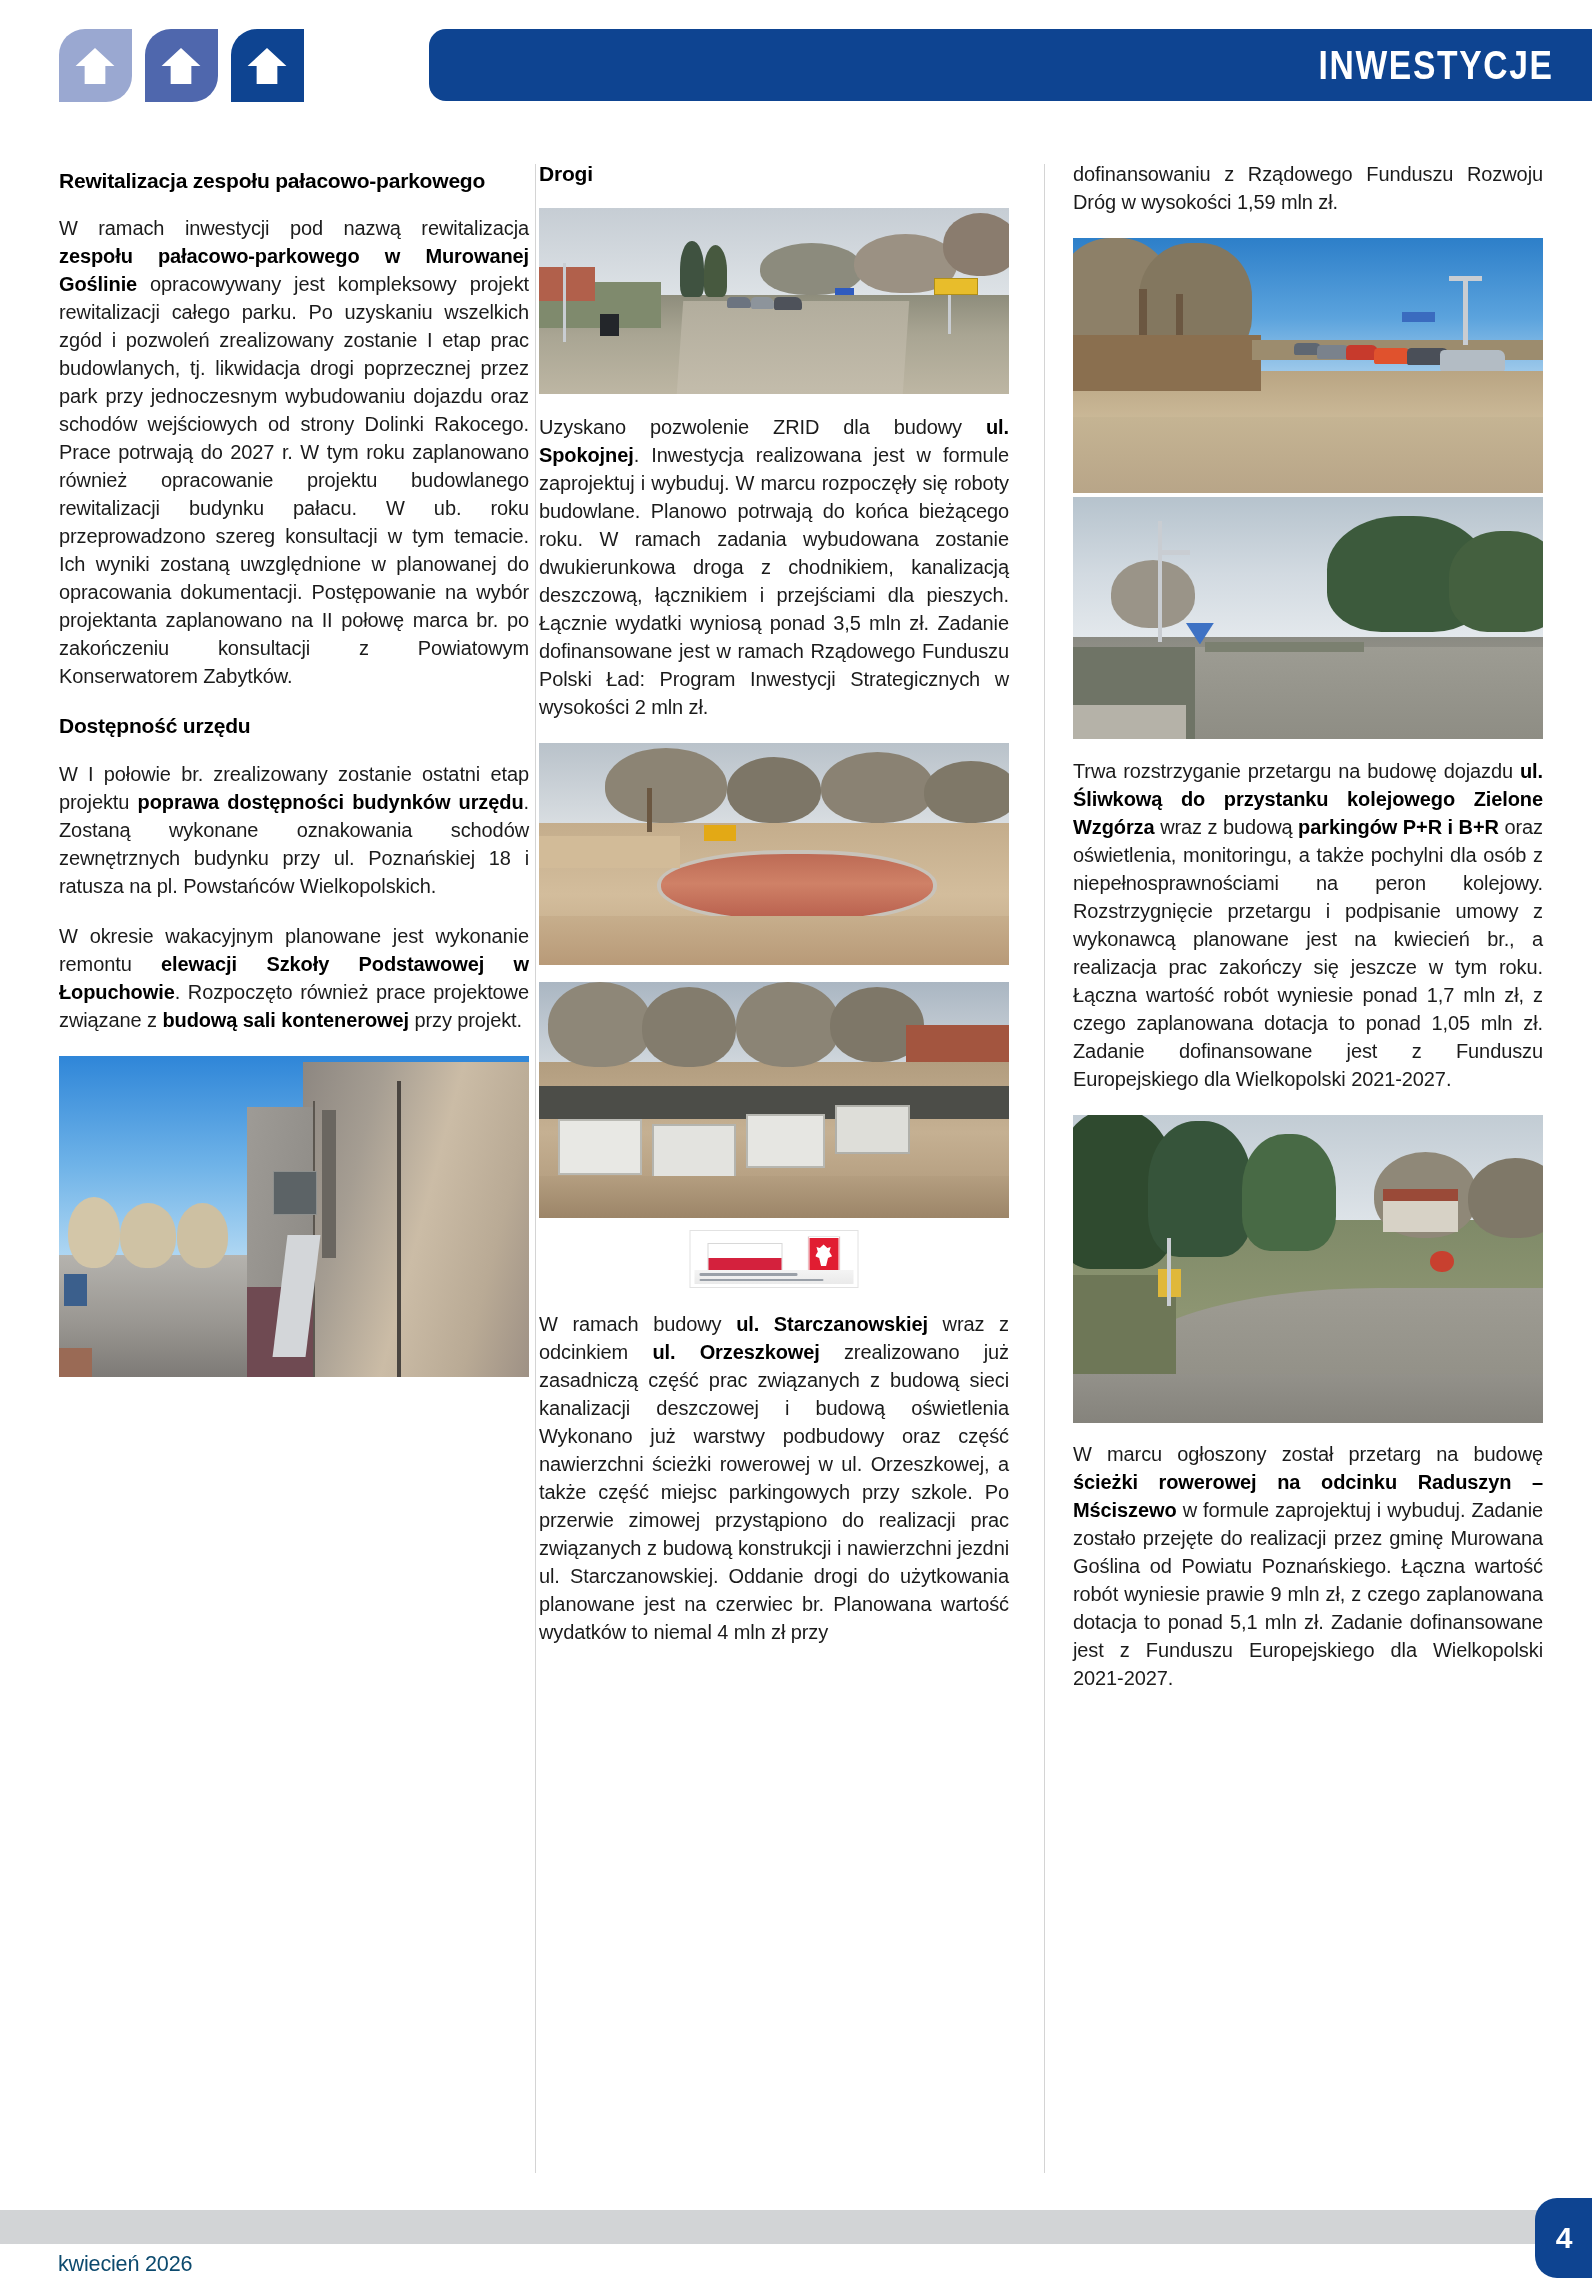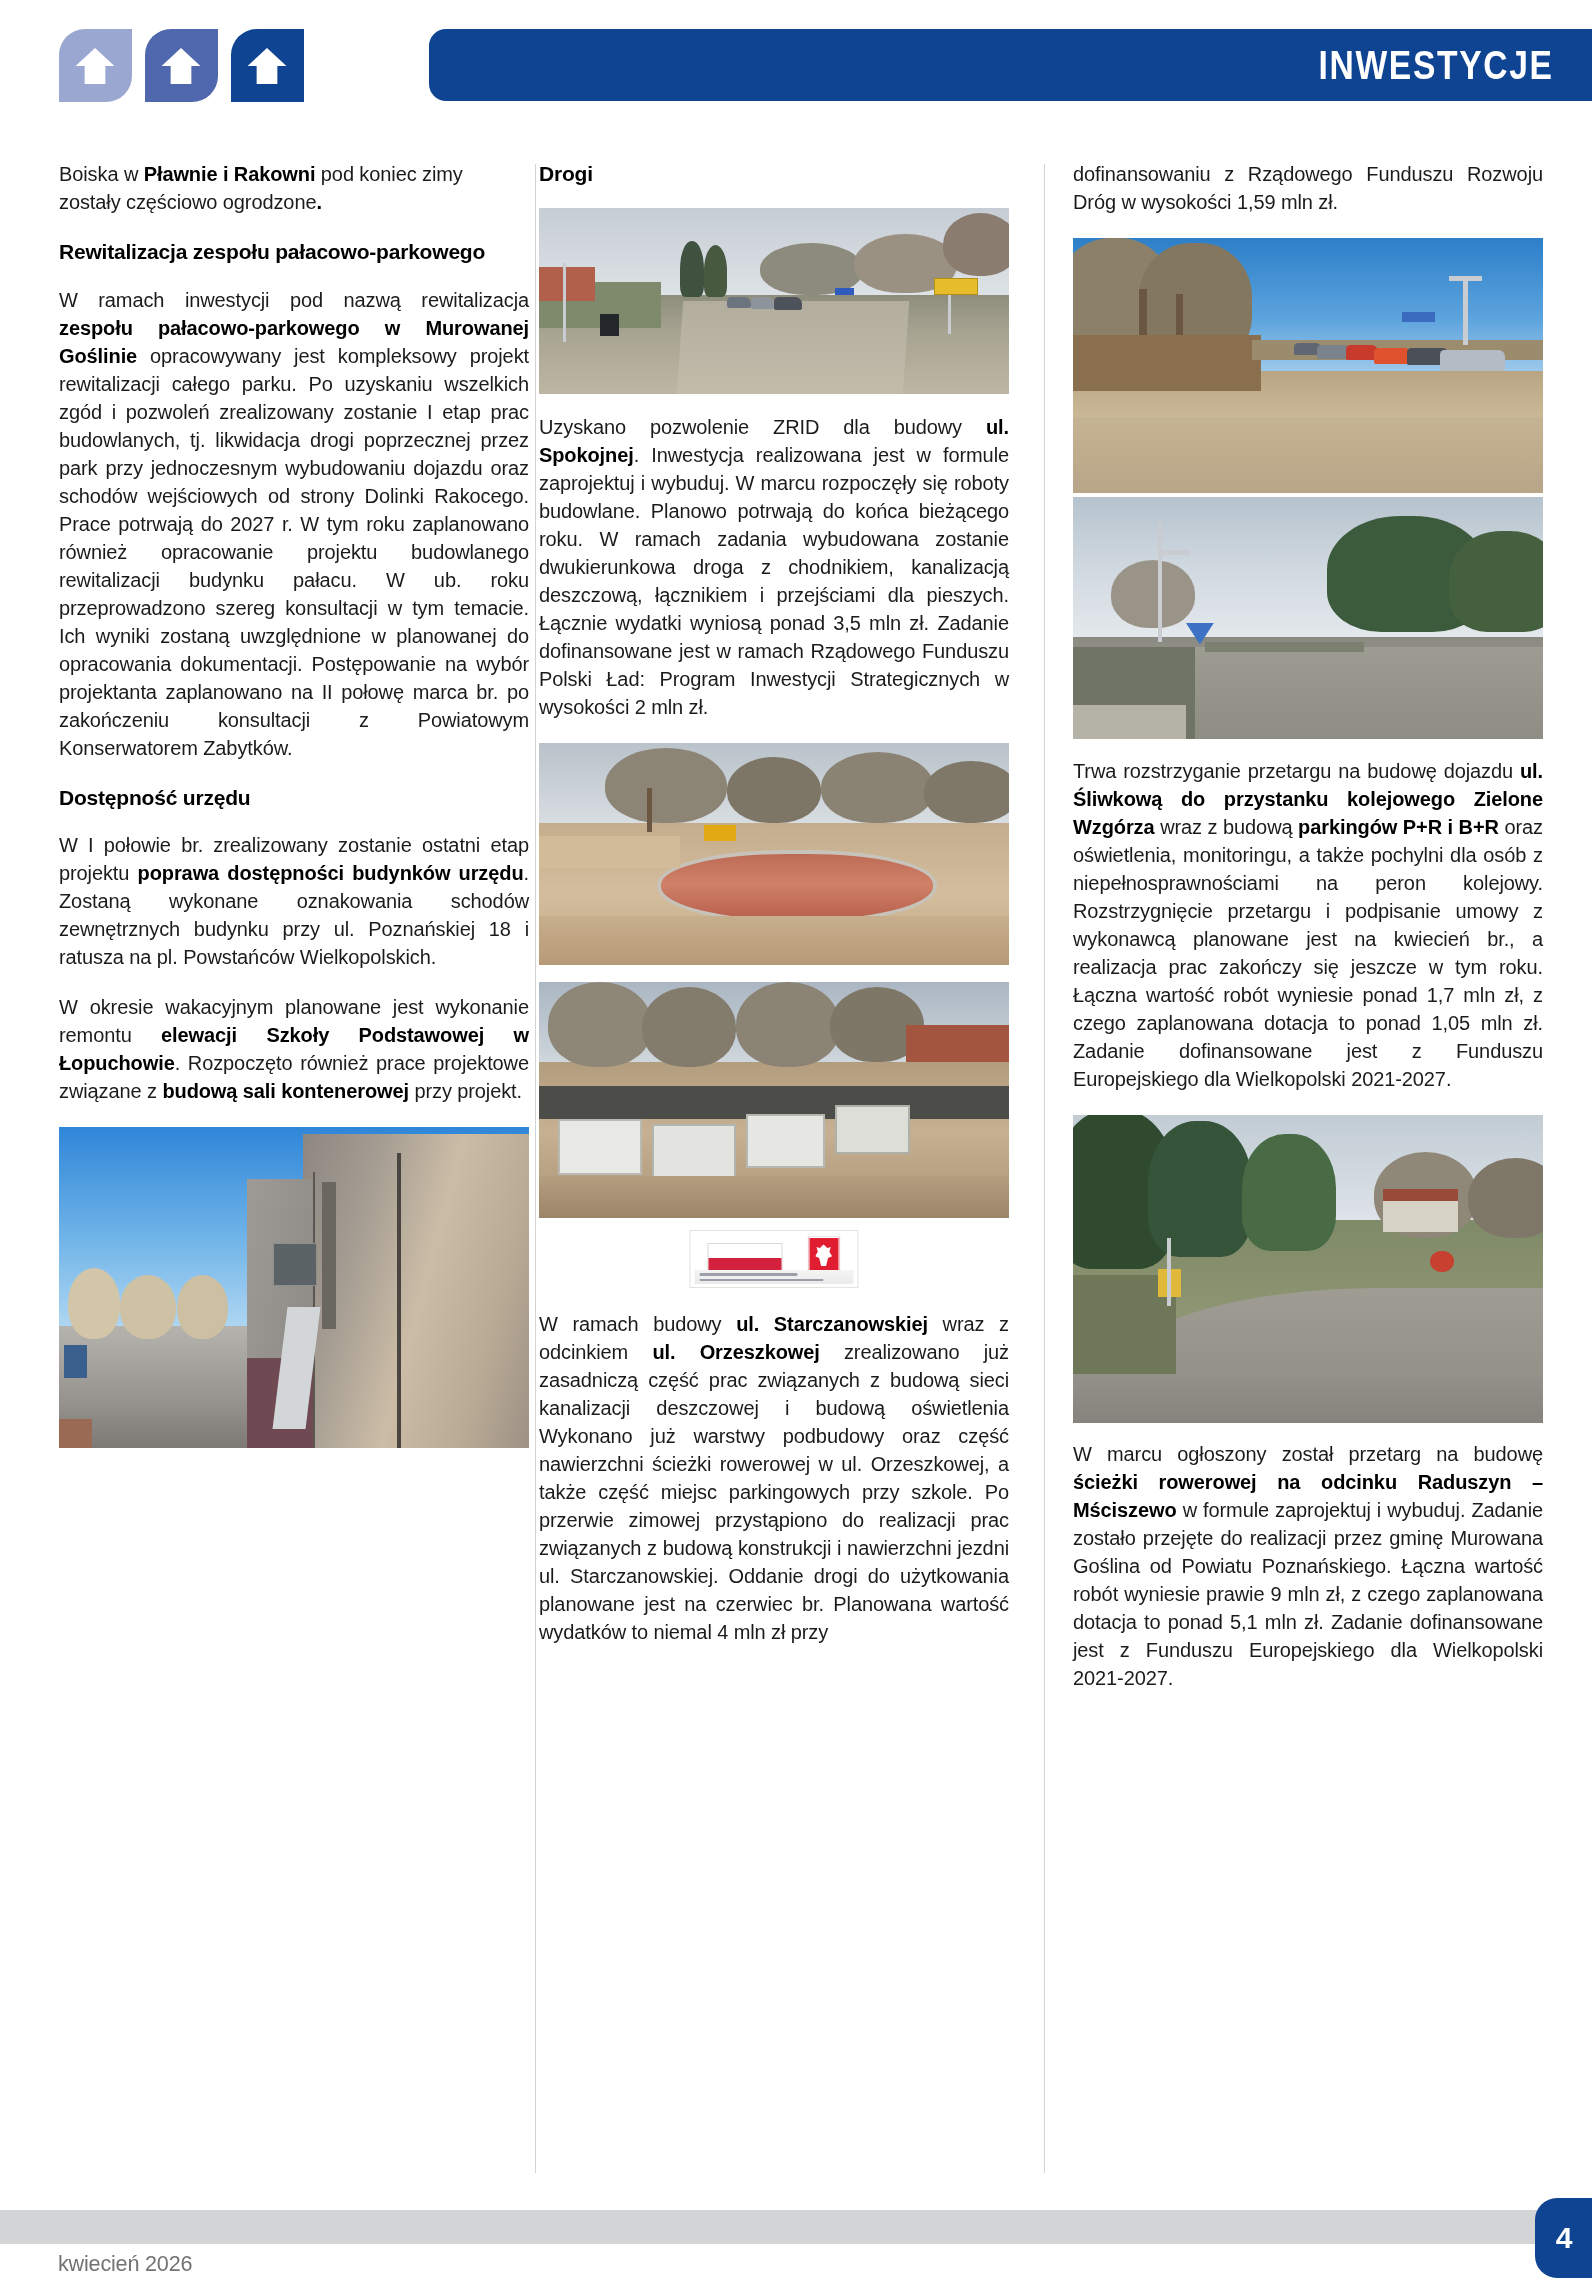--- a/index.html
+++ b/index.html
@@ -108,21 +108,21 @@
          clip-path:polygon(50% 0,72% 16%,92% 12%,84% 34%,100% 54%,76% 62%,64% 100%,36% 100%,24% 62%,0 54%,16% 34%,8% 12%,28% 16%);}
   .logocap{position:absolute;left:3.9px;right:3.9px;bottom:2.6px;height:14.4px;
            background:linear-gradient(to bottom,#f4f4f4 0%,#eaeaea 100%);}
   .logocap .ln{position:absolute;left:5.2px;height:2.6px;background:#9aa0a8;border-radius:1.3px;}
 
   
   .footer{position:absolute;left:0;top:2210px;width:1593px;height:85px;}
   .footband{position:absolute;left:0;top:0;width:1593px;height:34px;background:#d2d4d6;}
   .footdate{
     position:absolute;left:58px;top:41px;
-    font-size:21.6px;color:#737373;
+    font-size:21.6px;color:#0c4a6e;
     font-family:"Liberation Sans", sans-serif;
     letter-spacing:-0.2px;
   }
   .pagebadge{
     position:absolute;right:0;top:-11.8px;width:58px;height:80px;
     background:#0e4491;
     border-radius:22px 0 0 22px;
     color:#fff;font-size:30px;font-weight:bold;
     text-align:center;line-height:80px;
     font-family:"Liberation Sans", sans-serif;
@@ -152,21 +152,20 @@
 </div>
 
 <div class="vrule r1"></div>
 <div class="vrule r2"></div>
 
 <div class="cols">
 
   <div class="col c1">
 
 
-    <p class="body nojust"><span>Boiska w </span><b>Pławnie i Rakowni</b><span> pod koniec zimy zostały częściowo ogrodzone</span><b>.</b></p>
 
 
     <h3 class="sub">Rewitalizacja zespołu pałacowo-parkowego</h3>
 
     <p class="body"><span>W ramach inwestycji pod nazwą rewitalizacja </span><b>zespołu pałacowo-parkowego w Murowanej Goślinie</b><span> opracowywany jest kompleksowy projekt rewitalizacji całego parku. Po uzyskaniu wszelkich zgód i pozwoleń zrealizowany zostanie I etap prac budowlanych, tj. likwidacja drogi poprzecznej przez park przy jednoczesnym wybudowaniu dojazdu oraz schodów wejściowych od strony Dolinki Rakocego. Prace potrwają do 2027 r. W tym roku zaplanowano również opracowanie projektu budowlanego rewitalizacji budynku pałacu. W ub. roku przeprowadzono szereg konsultacji w tym temacie. Ich wyniki zostaną uwzględnione w planowanej do opracowania dokumentacji. Postępowanie na wybór projektanta zaplanowano na II połowę marca br. po zakończeniu konsultacji z Powiatowym Konserwatorem Zabytków.</span></p>
 
     <h3 class="sub">Dostępność urzędu</h3>
 
     <p class="body"><span>W I połowie br. zrealizowany zostanie ostatni etap projektu </span><b>poprawa dostępności budynków urzędu</b><span>. Zostaną wykonane oznakowania schodów zewnętrznych budynku przy ul. Poznańskiej 18 i ratusza na pl. Powstańców Wielkopolskich.</span></p>
 

